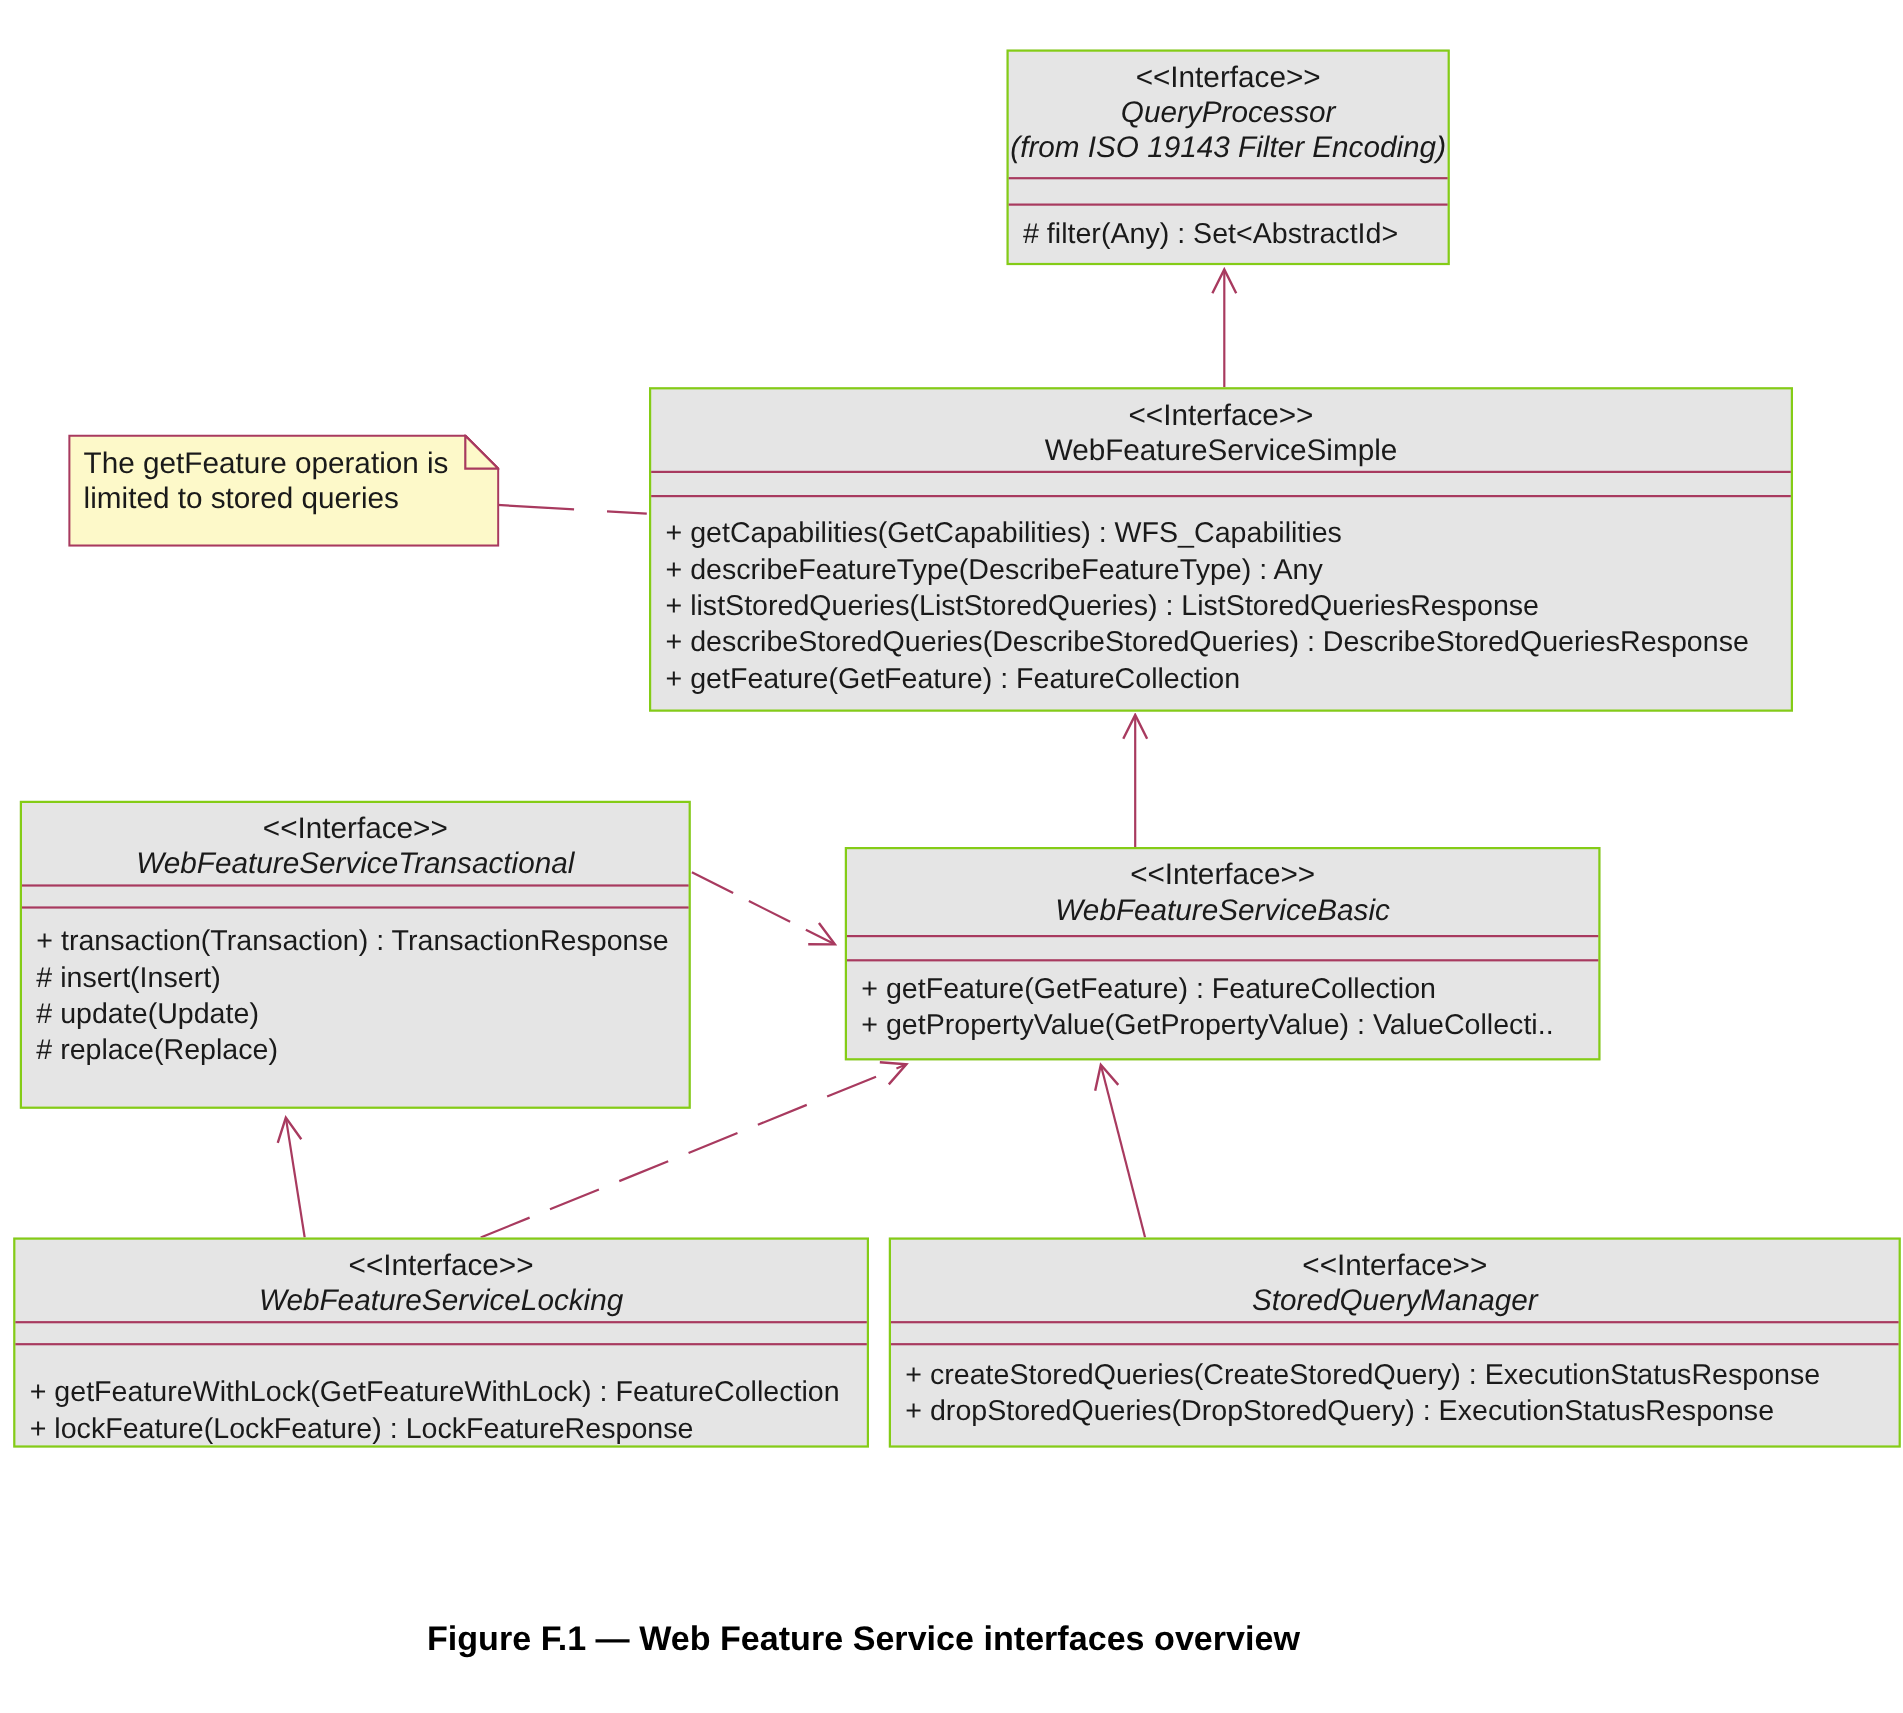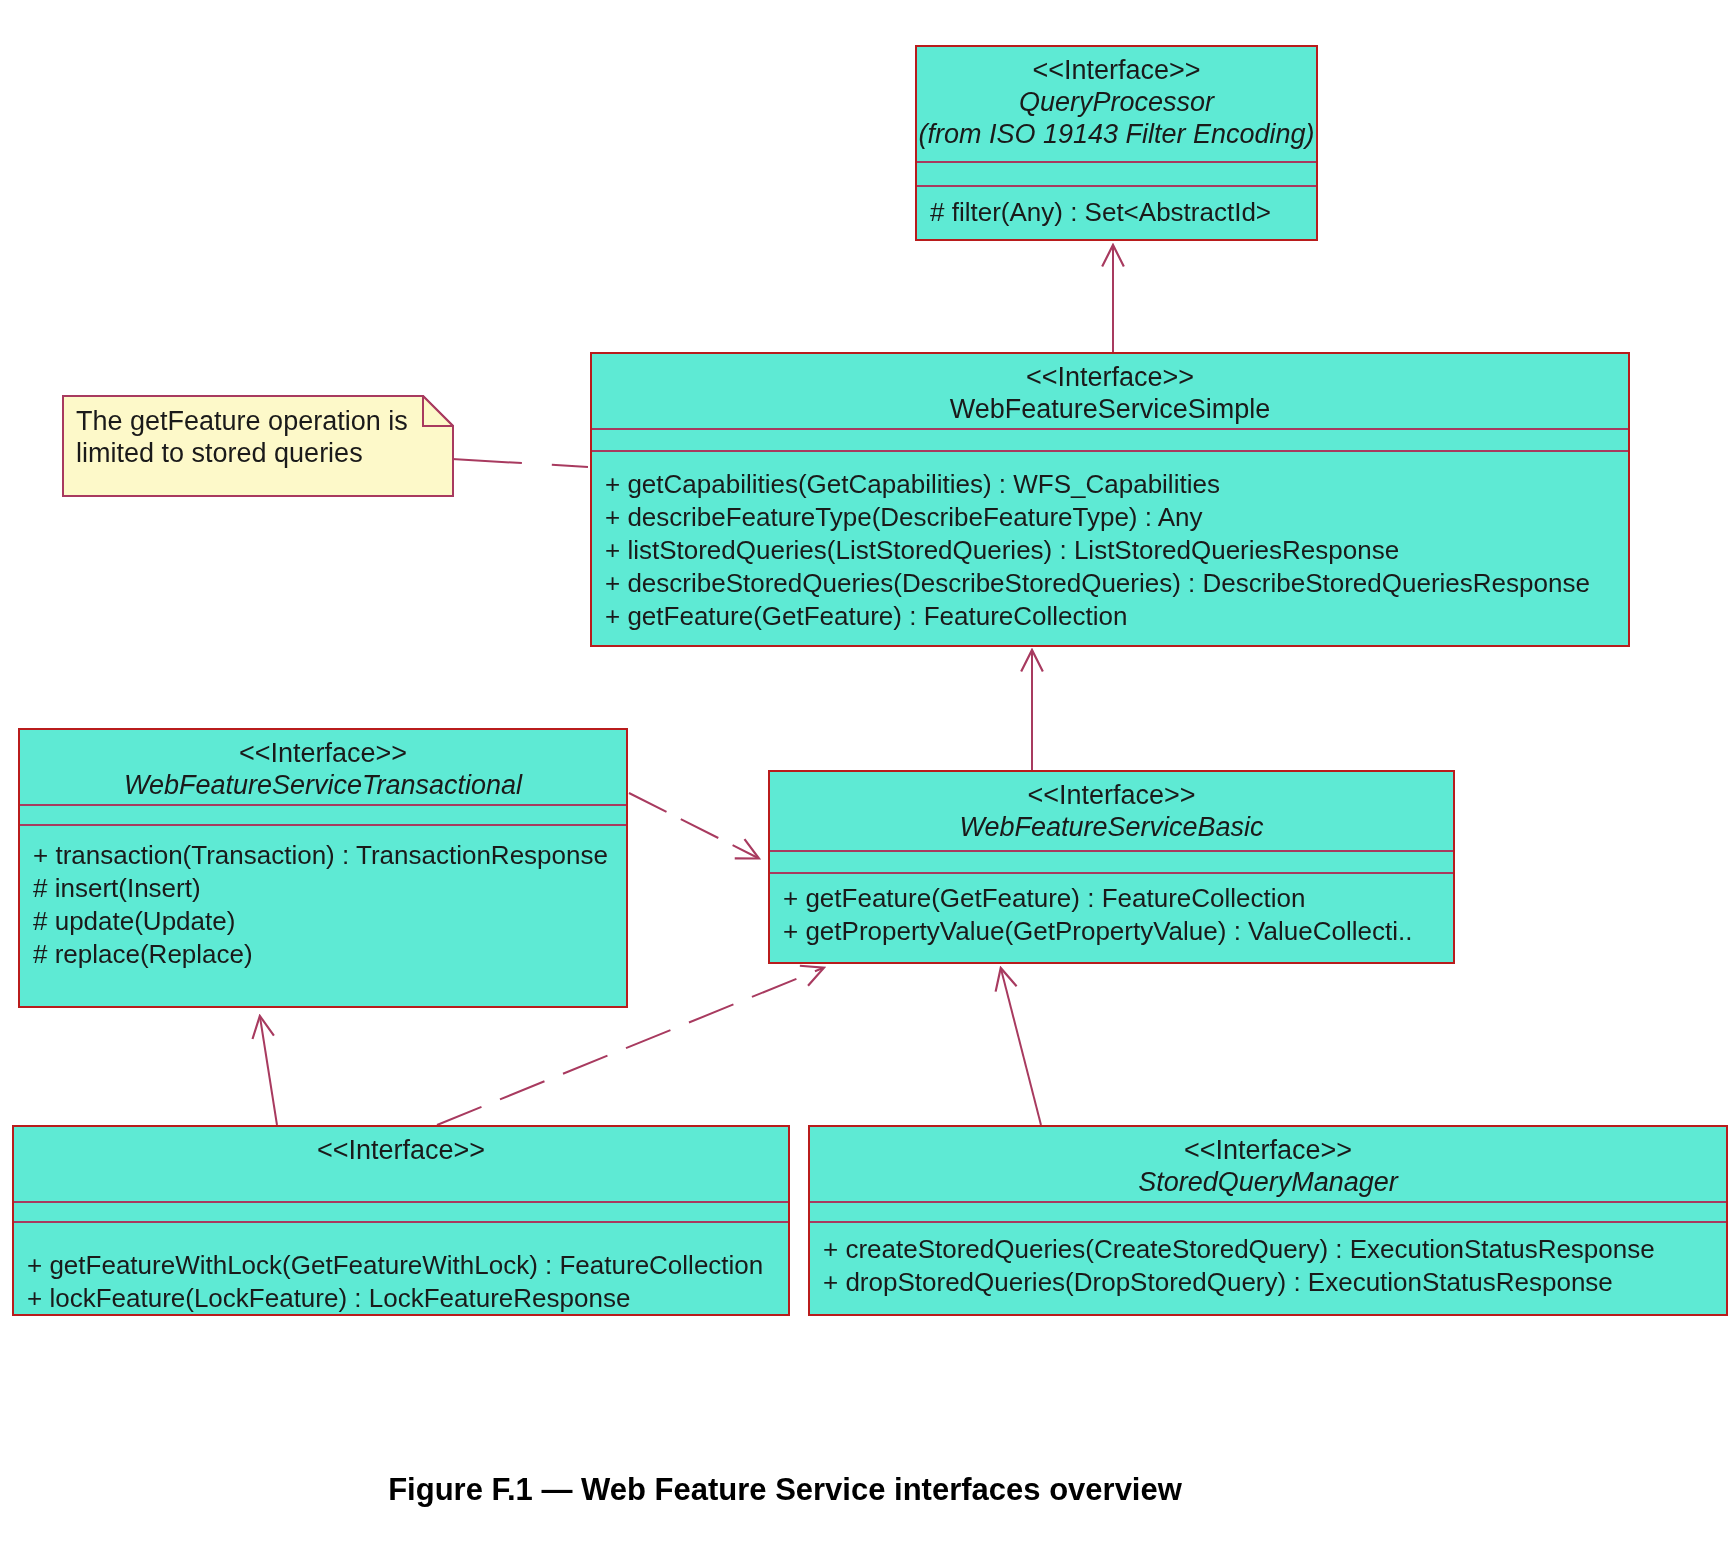--- a/index.html
+++ b/index.html
@@ -1,19 +1,19 @@
 <!DOCTYPE html>
 <html><head>
 <meta charset="utf-8">
 <style>
   html,body{margin:0;padding:0;background:#ffffff;}
   body{width:1730px;height:1557px;position:relative;font-family:"Liberation Sans",sans-serif;color:#1a1a1a;}
   .canvas{position:absolute;left:0;top:0;width:1730px;height:1557px;}
   svg.edges{position:absolute;left:0;top:0;width:1730px;height:1557px;}
-  .uml-class{position:absolute;background:#5eead4;border:2px solid #b91c1c;box-sizing:border-box;}
+  .uml-class{position:absolute;background:#e5e5e5;border:2px solid #84cc16;box-sizing:border-box;}
   .compartment{box-sizing:border-box;overflow:hidden;}
   .title{text-align:center;font-size:27px;line-height:32px;}
   .t-pad{padding-top:7px;}
   .attrs{border-top:2px solid #a83a5f;border-bottom:2px solid #a83a5f;}
   .methods{font-size:26px;line-height:33px;padding-left:13px;white-space:nowrap;}
   .ital{font-style:italic;}
   .note-wrap{position:absolute;left:62px;top:395px;width:392px;height:123px;}
   .note-text{position:absolute;left:14px;top:10px;font-size:27px;line-height:32px;white-space:nowrap;}
   .caption{position:absolute;left:0;top:1472px;width:1570px;text-align:center;
            font-size:31px;font-weight:bold;color:#000;}
@@ -100,20 +100,21 @@
     <div class="compartment attrs" style="height:24px;"></div>
     <div class="compartment methods" style="height:88px;padding-top:8px;">
       <div>+ getFeature(GetFeature) : FeatureCollection</div>
       <div>+ getPropertyValue(GetPropertyValue) : ValueCollecti..</div>
     </div>
   </div>
 
   <div class="uml-class" style="left:12px;top:1125px;width:778px;height:191px;">
     <div class="compartment title t-pad" style="height:74px;">
       <div>&lt;&lt;Interface&gt;&gt;</div>
+      <div class="ital">WebFeatureServiceLocking</div>
     </div>
     <div class="compartment attrs" style="height:22px;"></div>
     <div class="compartment methods" style="height:91px;padding-top:26px;">
       <div>+ getFeatureWithLock(GetFeatureWithLock) : FeatureCollection</div>
       <div>+ lockFeature(LockFeature) : LockFeatureResponse</div>
     </div>
   </div>
 
   <div class="uml-class" style="left:808px;top:1125px;width:920px;height:191px;">
     <div class="compartment title t-pad" style="height:74px;">

